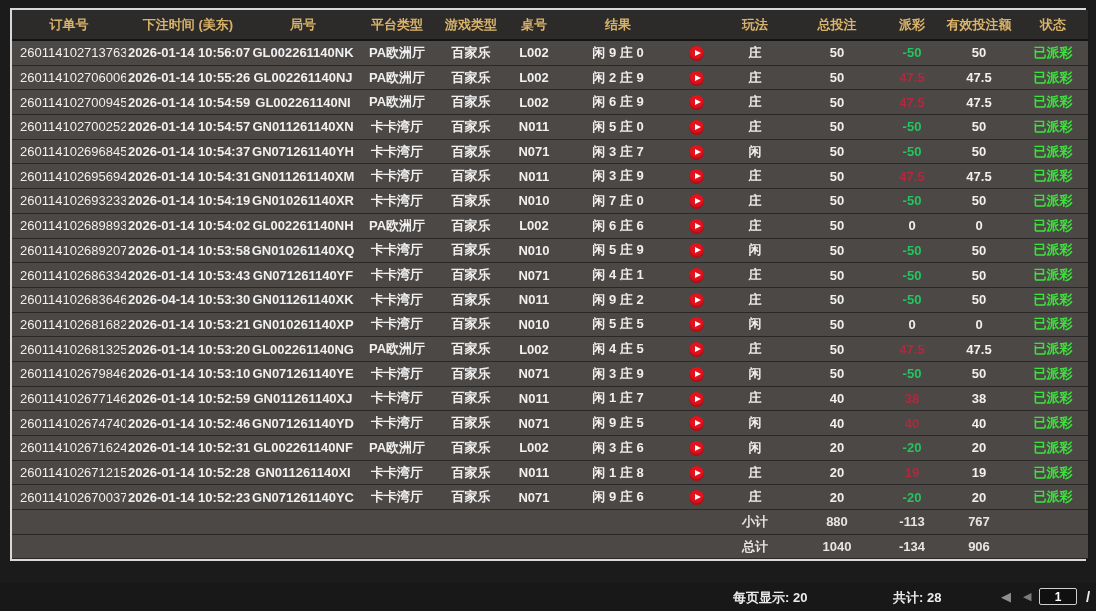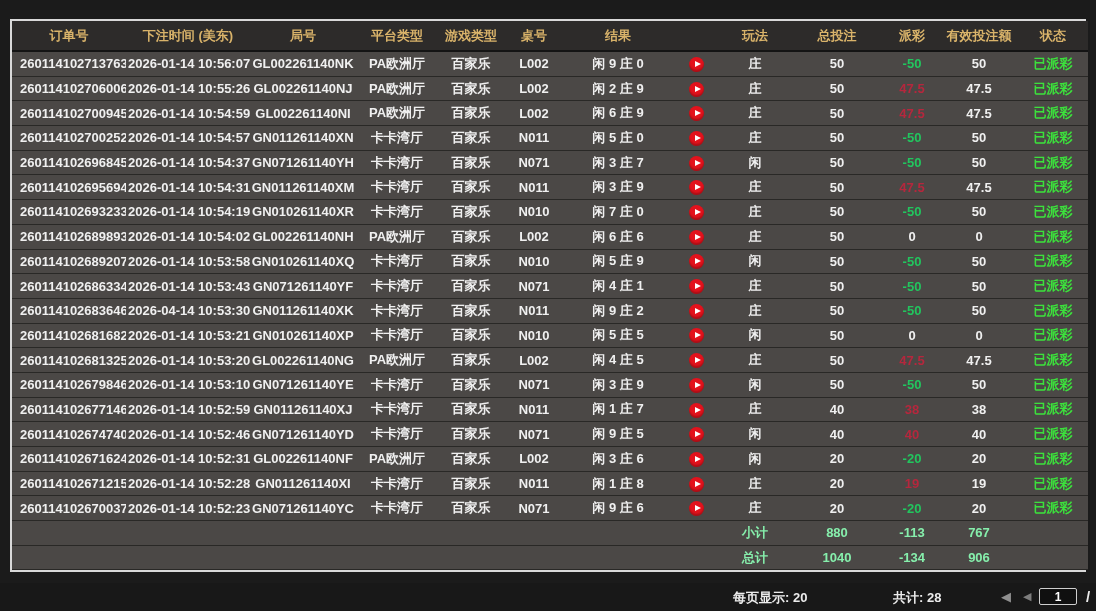--- a/index.html
+++ b/index.html
@@ -3,41 +3,41 @@
 <meta charset="utf-8">
 <style>
   html,body{margin:0;padding:0;}
   body{
     width:1096px;height:611px;position:relative;overflow:hidden;
     background:#1b1b1b;
     font-family:"Liberation Sans","DejaVu Sans",sans-serif;
   }
   .table-wrap{
     position:absolute;top:8px;left:10px;width:1076px;
-    border:2px solid #d9d9d9;background:#4b4846;box-sizing:border-box;margin-top:11px;
+    border:2px solid #d9d9d9;background:#4b4846;box-sizing:border-box;
   }
   table{border-collapse:collapse;table-layout:fixed;width:100%;}
   thead th{
     background:#2d2b2a;color:#d9b36a;font-size:13px;font-weight:700;
     height:27px;border-bottom:2px solid #141414;text-align:center;
     white-space:nowrap;overflow:hidden;
   }
   tbody td{
     background:#4b4846;color:#f0f0f0;font-size:13px;font-weight:700;
     height:23.7px;text-align:center;border-bottom:1px solid #292826;
     white-space:nowrap;overflow:hidden;padding:0;
   }
-  td.col-order_id{text-align:left;padding-left:8px;font-weight:700;}
+  td.col-order_id{text-align:left;padding-left:8px;font-weight:400;}
   td.col-bet_time{text-align:center;padding-left:2px;font-weight:600;}
   td.col-round_id{font-weight:600;}
   .pay-neg{color:#22c55e;}
   .pay-pos{color:#b5273d;}
   .pay-zero{color:#f0f0f0;}
   td.col-status{color:#3ce13c;}
-  .totals-row td{color:#86efac;}
+  .totals-row td{color:#e5e5e5;}
   .play-btn{
     display:inline-block;width:15px;height:15px;border-radius:50%;
     background:#e3121c;position:relative;vertical-align:middle;cursor:pointer;
     box-shadow:inset 0 -2px 2px rgba(0,0,0,.25);
   }
   .play-btn::after{
     content:"";position:absolute;left:6px;top:4px;
     border-left:6px solid #fff;
     border-top:3.5px solid transparent;border-bottom:3.5px solid transparent;
   }

